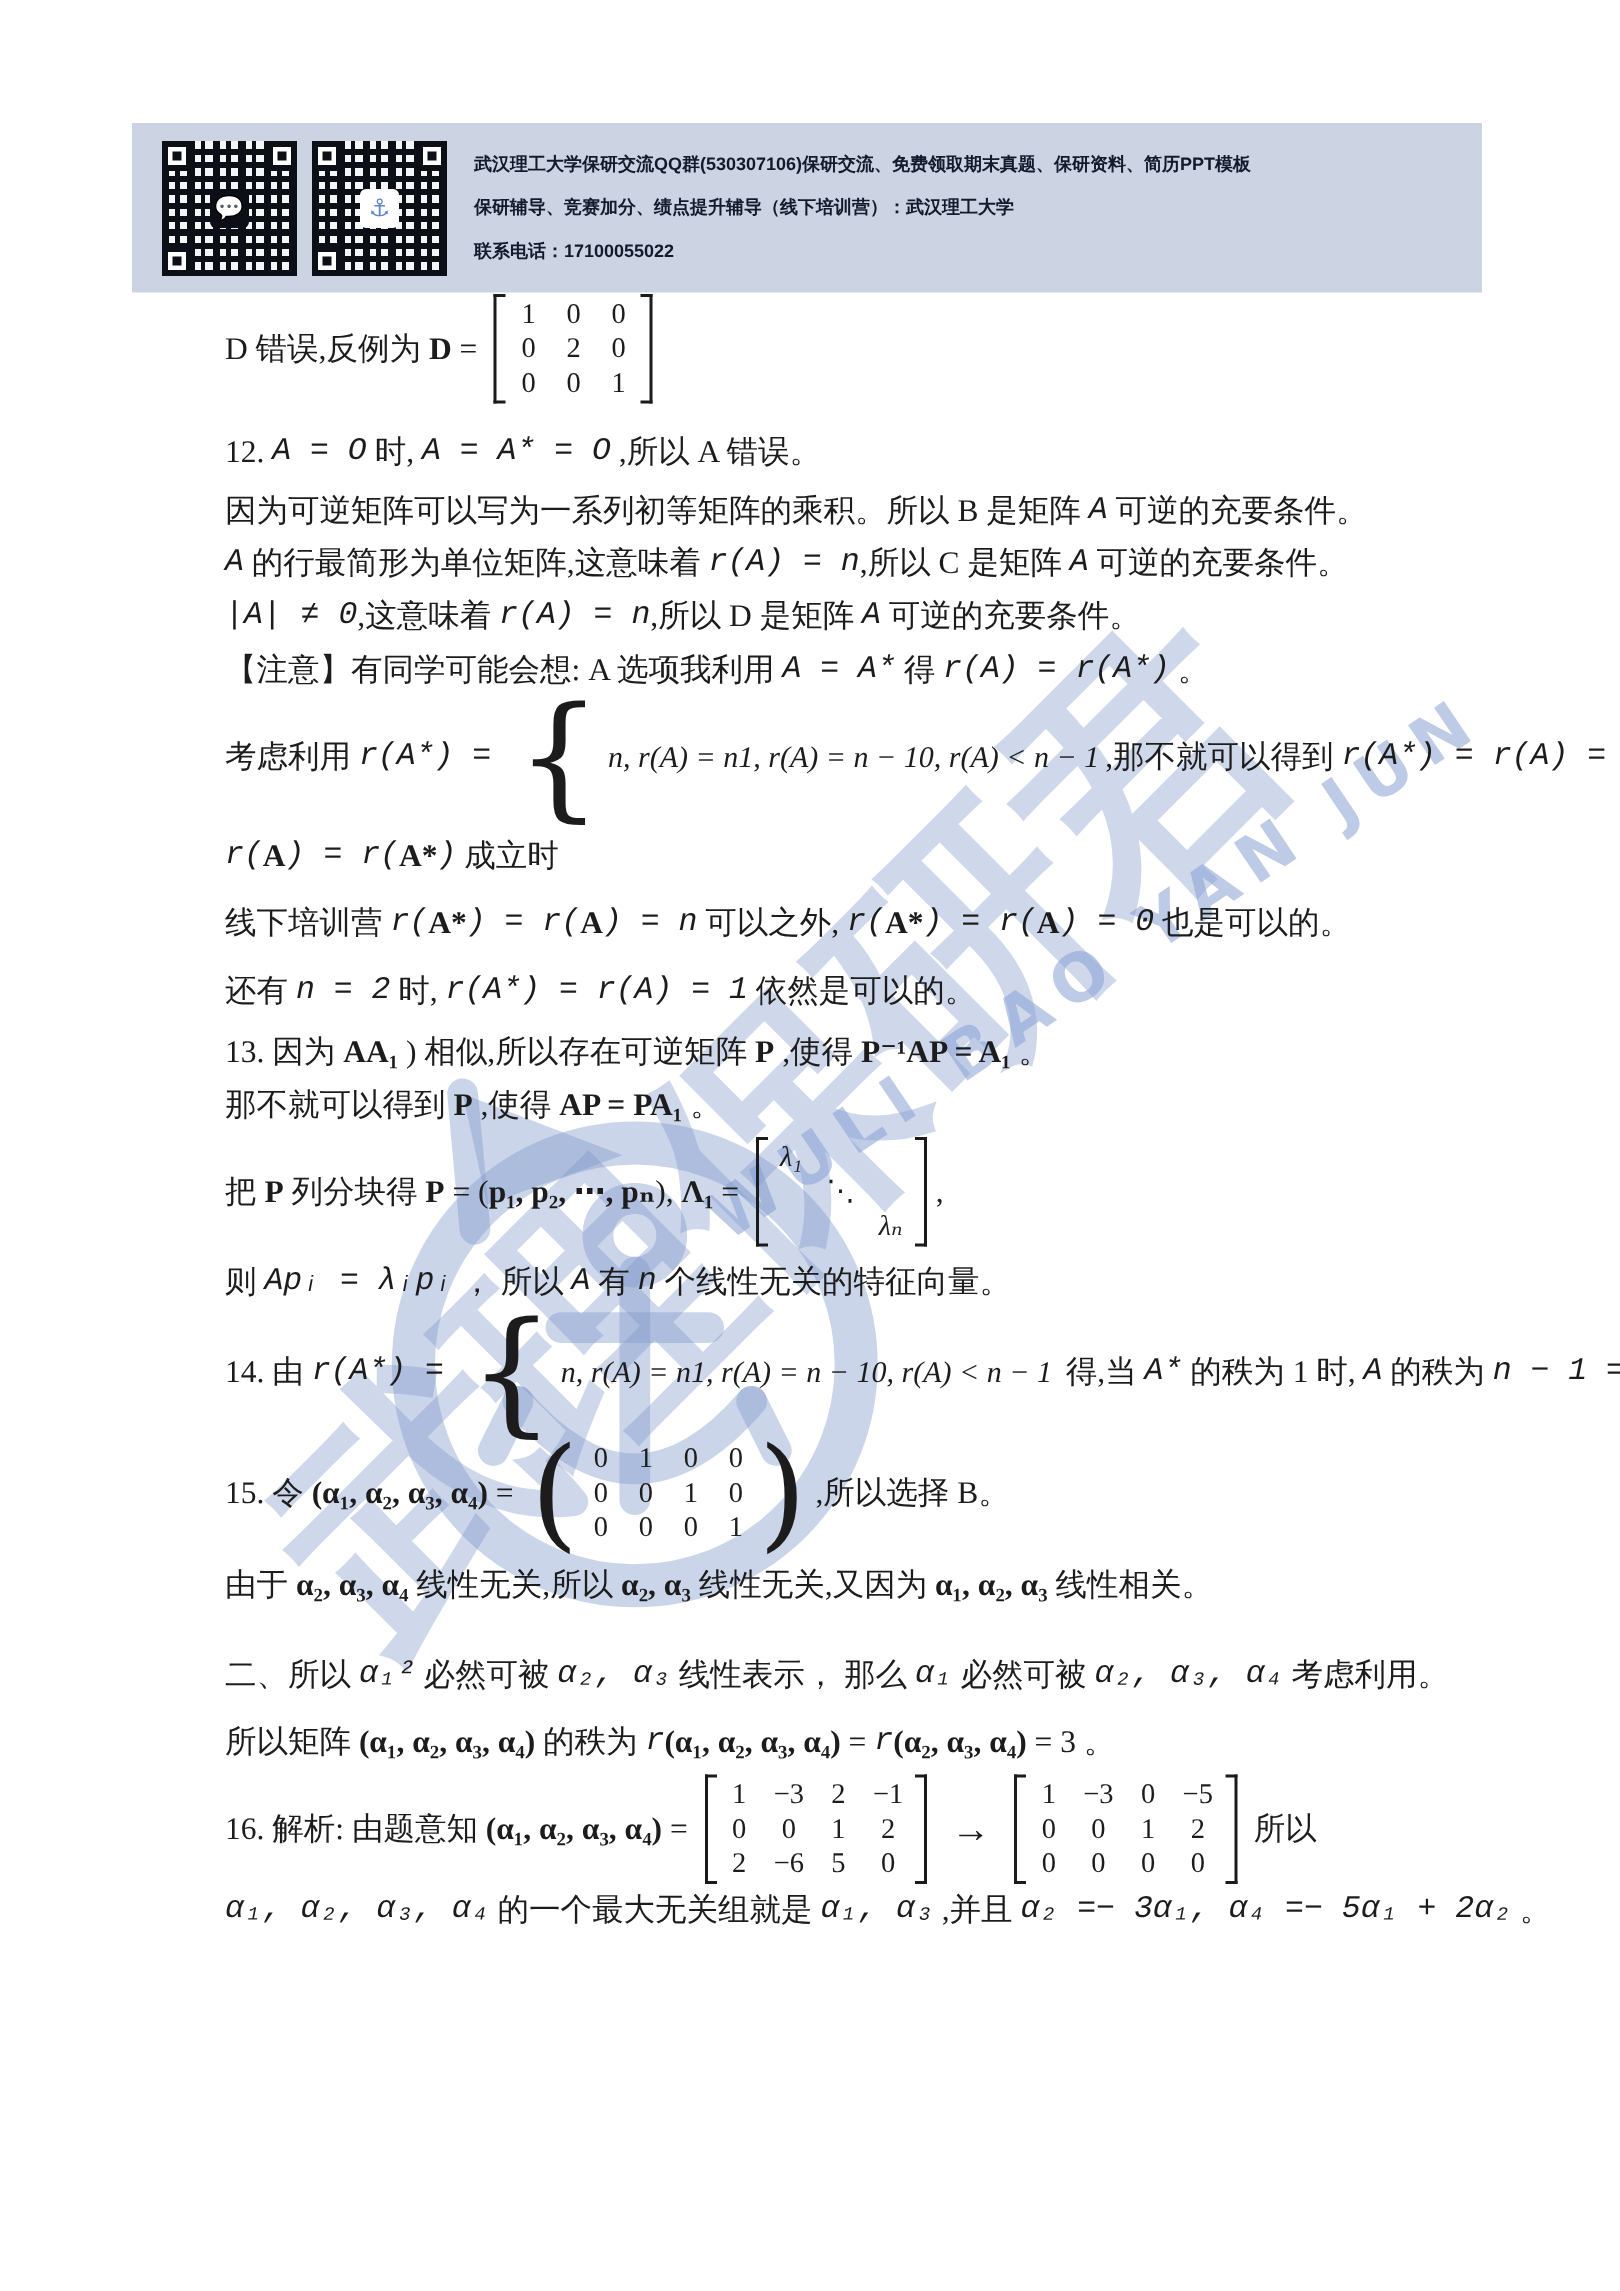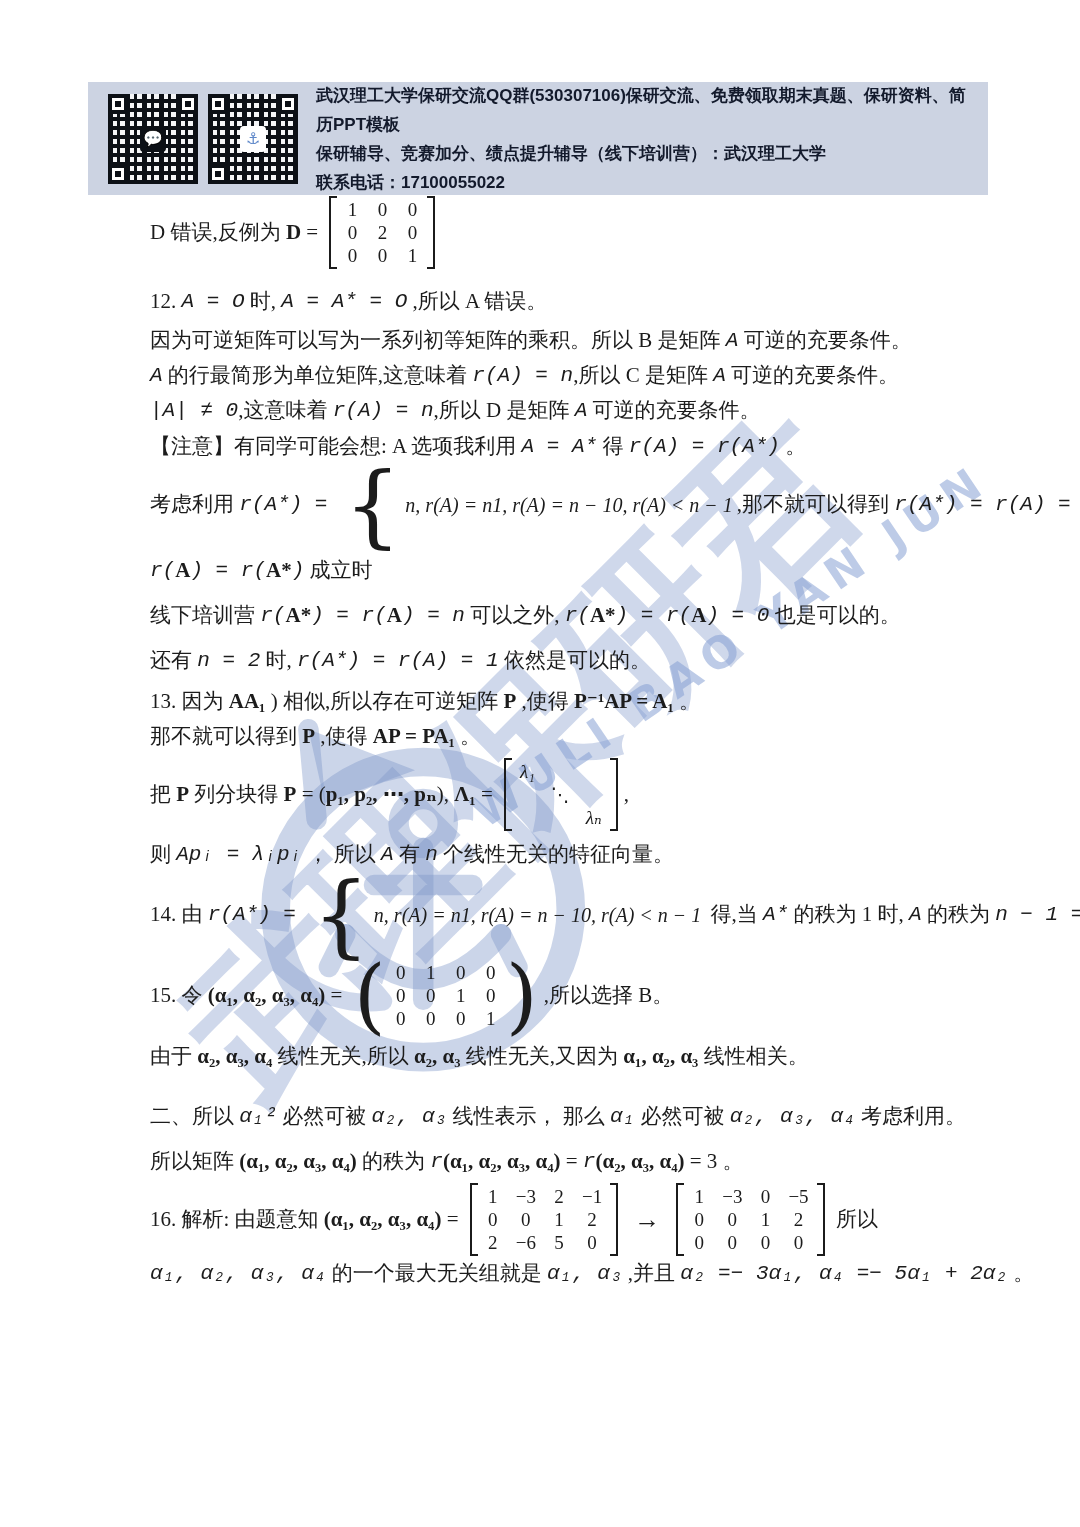--- a/index.html
+++ b/index.html
@@ -24,21 +24,21 @@
         repeating-linear-gradient(90deg,#0c1016 0 5px,transparent 5px 9px,#0c1016 9px 12px,transparent 12px 17px),
         repeating-linear-gradient(0deg,#0c1016 0 4px,#f4f5f7 4px 9px,#0c1016 9px 13px,#f4f5f7 13px 18px);}
   .fs{position:absolute;width:20px;height:20px;border:4px solid #0c1016;background:#fff;box-sizing:border-box;}
   .fs::after{content:"";position:absolute;inset:3px;background:#0c1016;}
   .fs.tl{left:0;top:0}.fs.tr{right:0;top:0}.fs.bl{left:0;bottom:0}
   .qr-badge{position:absolute;left:50%;top:50%;transform:translate(-50%,-50%);width:26px;height:26px;
             display:flex;align-items:center;justify-content:center;font-size:16px;border-radius:4px;}
   .qr-badge.dark{background:#0c1016;color:#ffffff;}
   .qr-badge.light{background:#ffffff;color:#5d87c9;}
   .header-text{margin-left:18px;font-family:"Liberation Sans","DejaVu Sans",sans-serif;
-               font-weight:700;font-size:17px;line-height:29px;color:#131a2c;}
+               font-weight:700;font-size:12px;line-height:29px;color:#131a2c;}
 
   
   .doc{position:absolute;z-index:1;left:150px;top:195px;width:880px;}
   .block{display:flex;align-items:center;flex-wrap:nowrap;min-height:35px;font-size:21px;line-height:35px;}
   .sg{white-space:pre;}
   .sg.i{font-style:italic;font-family:Liberation Mono, monospace;}
   .sg.b{font-weight:700;}
 
   .matrix{display:inline-flex;align-items:stretch;margin:0 6px;}
   .mgrid{display:grid;column-gap:16px;padding:2px 8px;justify-items:center;align-content:center;}

